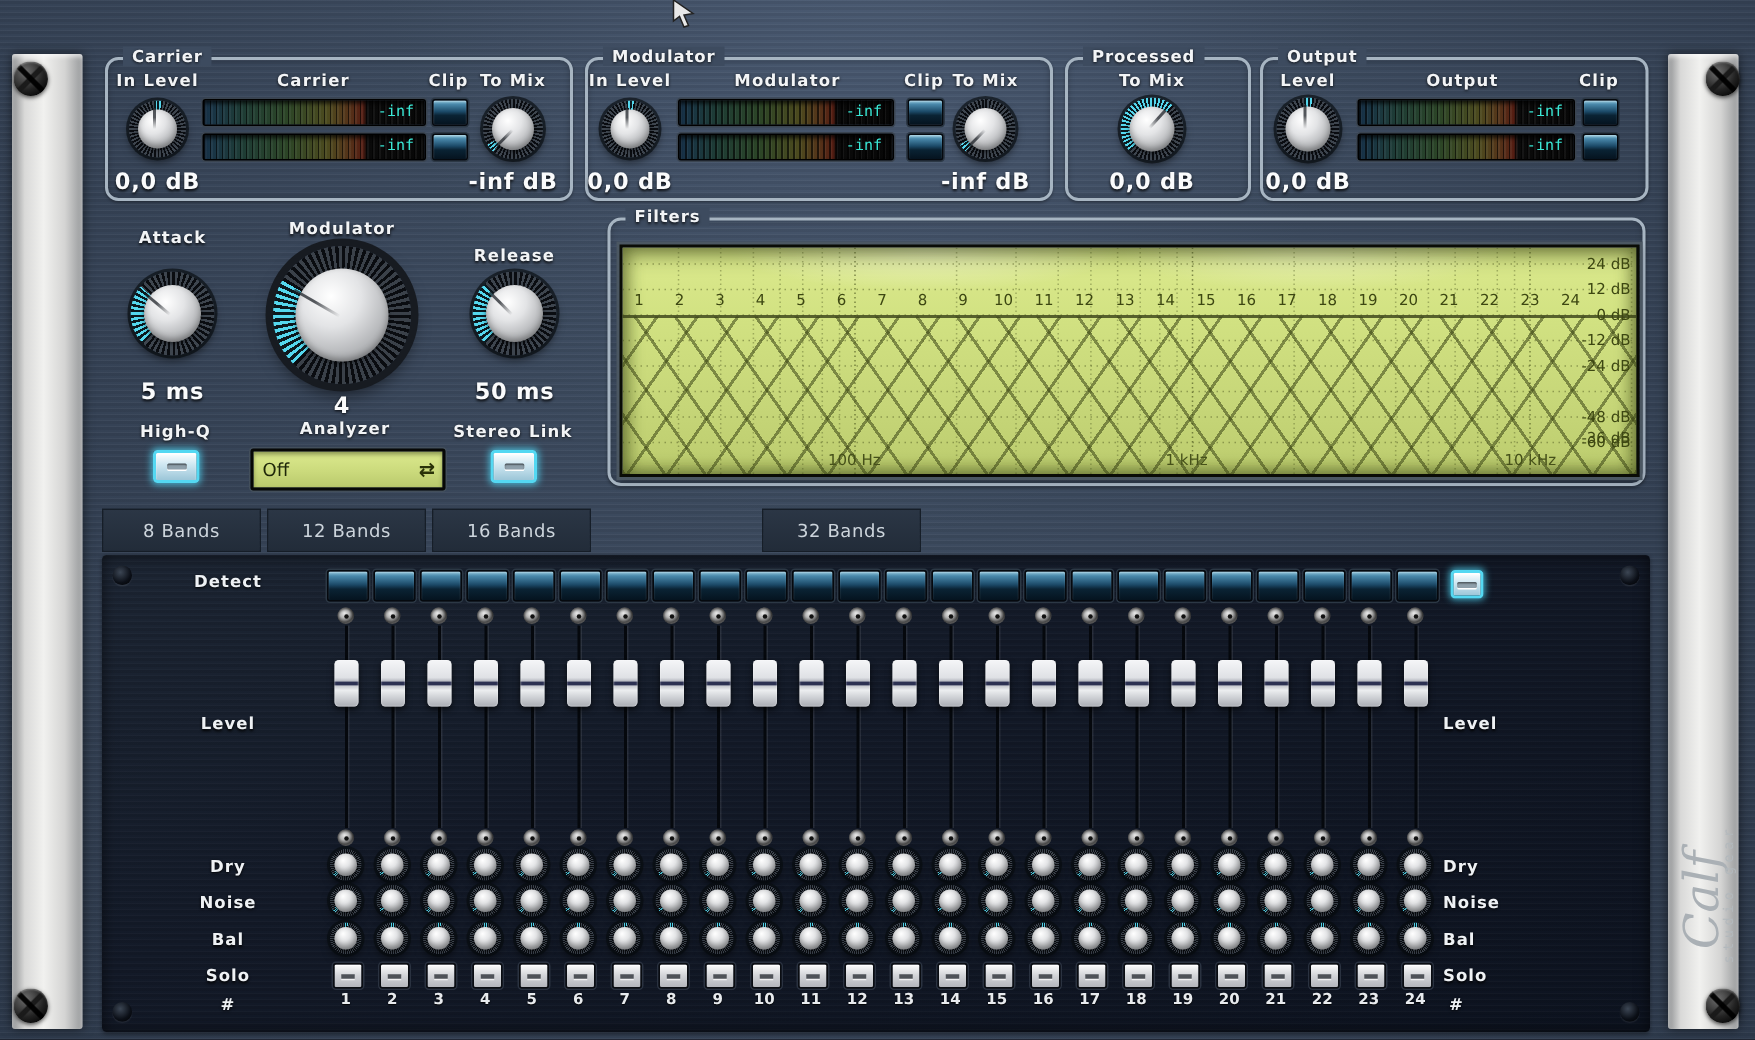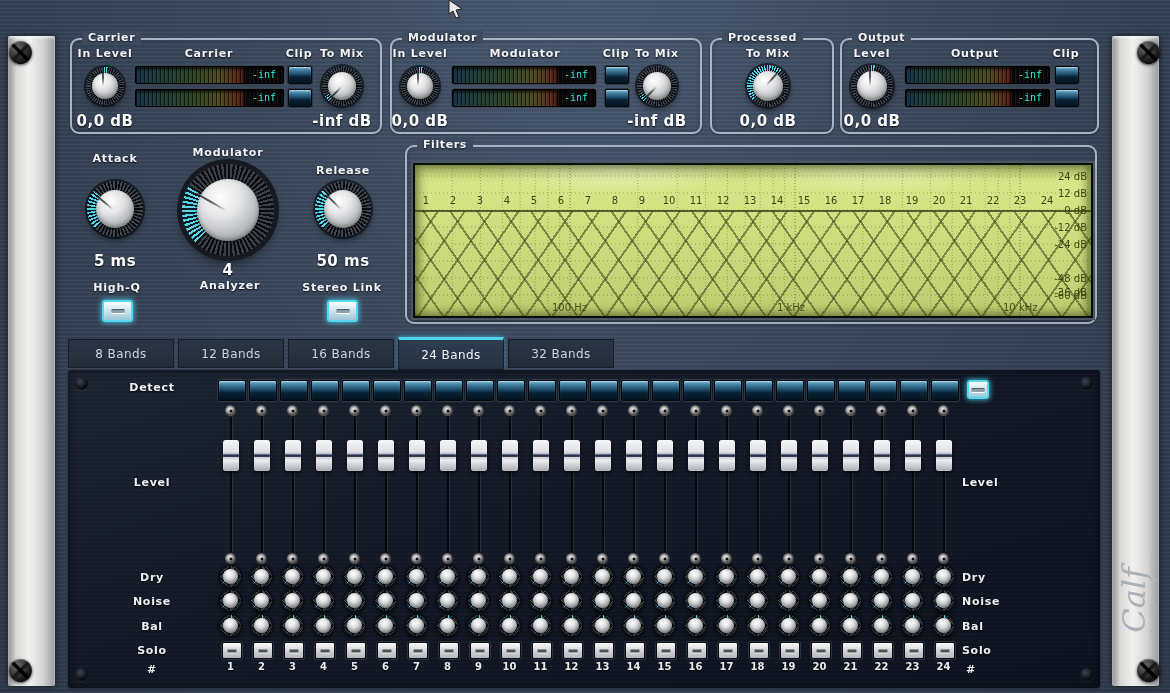--- a/index.html
+++ b/index.html
@@ -233,20 +233,24 @@
 
   <div class="lbl" style="left:303px;top:164px;width:80px;">Release</div>
   <div class="knob lg" style="left:315px;top:181px;width:56px;height:56px;--from:225deg;--sweep:90deg;">
       <i class="ptr" style="--ptr:315deg"></i>
     </div>
   <div class="val" style="left:303px;top:252px;width:80px;">50 ms</div>
 
   <div class="lbl" style="left:77px;top:281px;width:80px;">High-Q</div>
   <div class="toggle" style="left:102px;top:300px;width:27px;height:18px;"></div>
   <div class="lbl" style="left:180px;top:279px;width:100px;">Analyzer</div>
+  <div id="analyzer">
+    <span class="txt">Off</span>
+    <span class="arr">⇄</span>
+  </div>
   <div class="lbl" style="left:297px;top:281px;width:90px;">Stereo Link</div>
   <div class="toggle" style="left:327px;top:300px;width:27px;height:18px;"></div>
 
   <div class="frame" style="left:405px;top:145px;width:688px;height:175px;">
     <div class="title">Filters</div>
   </div>
   <div id="screen">
     <div id="lattice"></div>
     <div id="zeroline"></div>
     <svg id="grid-svg" width="676" height="151">
@@ -322,21 +326,20 @@
         <div class="scr-fq" style="left: 137px; top: 137px;">100 Hz</div>
         <div class="scr-fq" style="left: 362px; top: 137px;">1 kHz</div>
         <div class="scr-fq" style="left: 588px; top: 137px;">10 kHz</div>
       </div>
   </div>
 
   <div id="tabs" style="position:absolute;left:0;top:337px;width:1170px;height:33px;">
       <div class="tab" style="left: 68px;">8 Bands</div>
       <div class="tab" style="left: 178px;">12 Bands</div>
       <div class="tab" style="left: 288px;">16 Bands</div>
-      <div class="tab active" style="left: 398px;">24 Bands</div>
       <div class="tab" style="left: 508px;">32 Bands</div>
     </div>
 
   <div id="band-panel">
     <div class="hole" style="left:7px;top:7px;"></div>
     <div class="hole" style="left:1012px;top:7px;"></div>
     <div class="hole" style="left:7px;top:298px;"></div>
     <div class="hole" style="left:1012px;top:298px;"></div>
 
     <div class="blbl r" style="left:29px;top:11px;">Detect</div>

